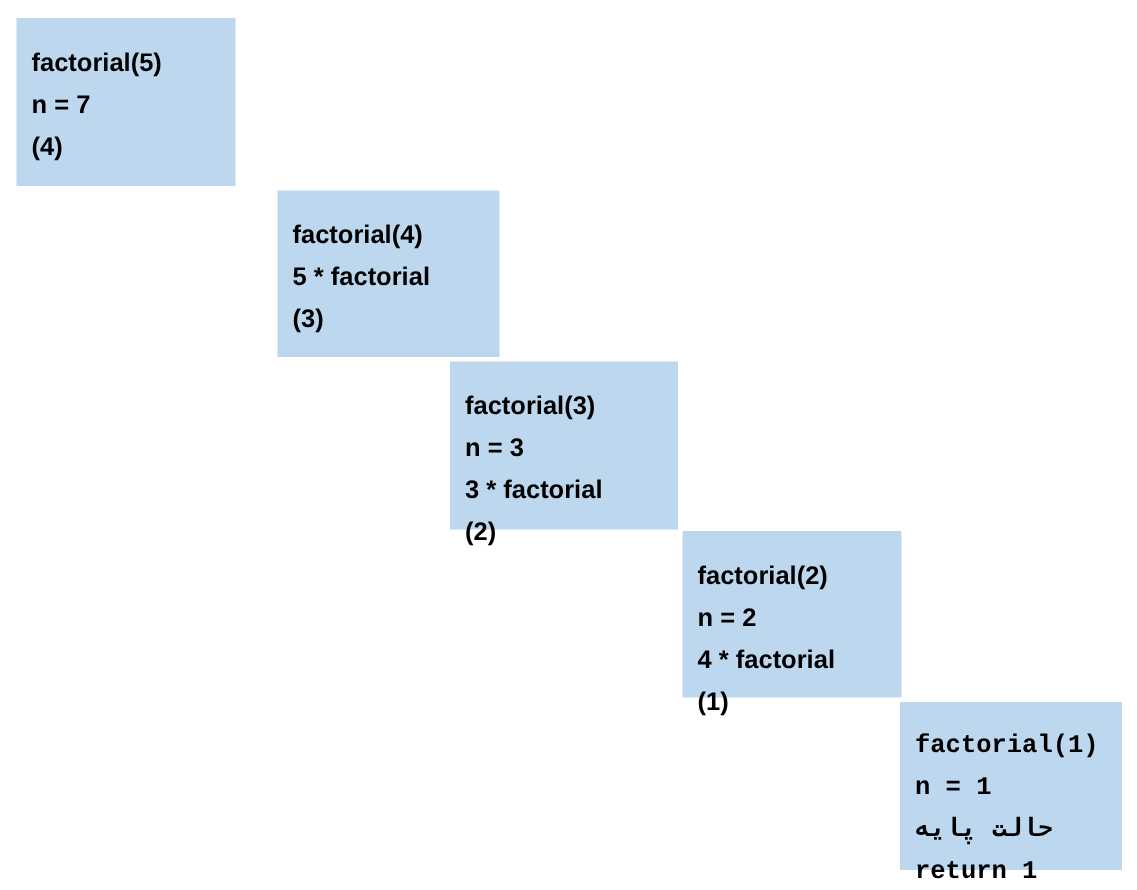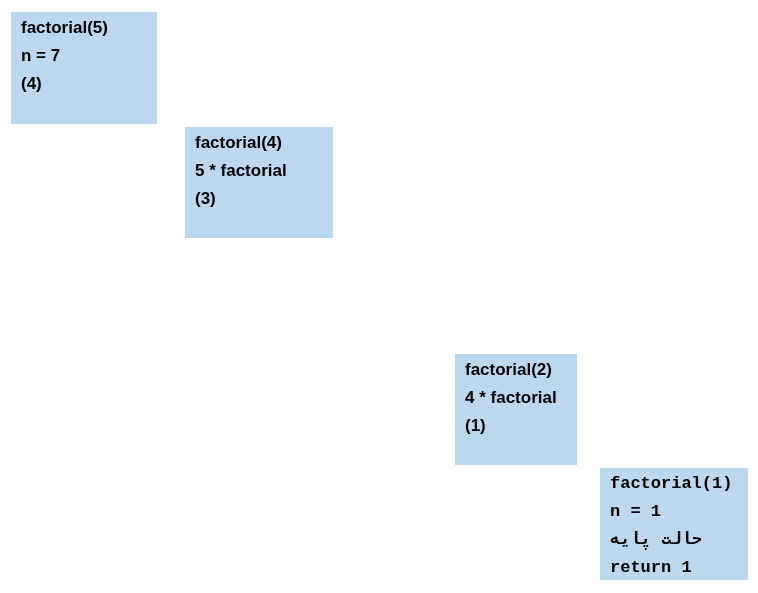--- a/index.html
+++ b/index.html
@@ -16,52 +16,59 @@
     font-family: "Liberation Sans", "DejaVu Sans", sans-serif;
   }
   .frame {
     position: absolute;
     box-sizing: border-box;
     background: var(--box-fill, #BDD7EE);
     color: var(--text-color, #000000);
     font-weight: 700;
     font-size: 17px;
     line-height: 28px;
-    padding: 2px 8px 0 10px;
+    padding: 16px 8px 0 10px;
     text-align: left;
   }
   .frame .line {
     white-space: nowrap;
   }
   .f1 { left: 11px;  top: 12px;  width: 146px; height: 112px; }
   .f2 { left: 157px; top: 127px; width: 148px; height: 111px; margin-left: 28px; }
   .f3 { left: 300px; top: 241px; width: 152px; height: 112px; }
-  .f4 { left: 455px; top: 354px; width: 122px; height: 111px; }
+  .f4 { left: 455px; top: 354px; width: 146px; height: 111px; }
   .f5 { left: 600px; top: 468px; width: 148px; height: 112px; font-family: Liberation Mono, monospace; }
 </style>
 </head>
 <body>
 
 <div class="canvas">
 
   <div class="frame f1">
     <div class="line">factorial(5)</div>
     <div class="line">n = 7</div>
     <div class="line">(4)</div>
   </div>
 
   <div class="frame f2">
     <div class="line">factorial(4)</div>
     <div class="line">5 * factorial</div>
     <div class="line">(3)</div>
   </div>
 
+  <div class="frame f3">
+    <div class="line">factorial(3)</div>
+    <div class="line">n = 3</div>
+    <div class="line">3 * factorial</div>
+    <div class="line">(2)</div>
+  </div>
 
   <div class="frame f4">
     <div class="line">factorial(2)</div>
+    <div class="line">n = 2</div>
     <div class="line">4 * factorial</div>
     <div class="line">(1)</div>
   </div>
 
   <div class="frame f5">
     <div class="line">factorial(1)</div>
     <div class="line">n = 1</div>
     <div class="line">حالت پایه</div>
     <div class="line">return 1</div>
   </div>

